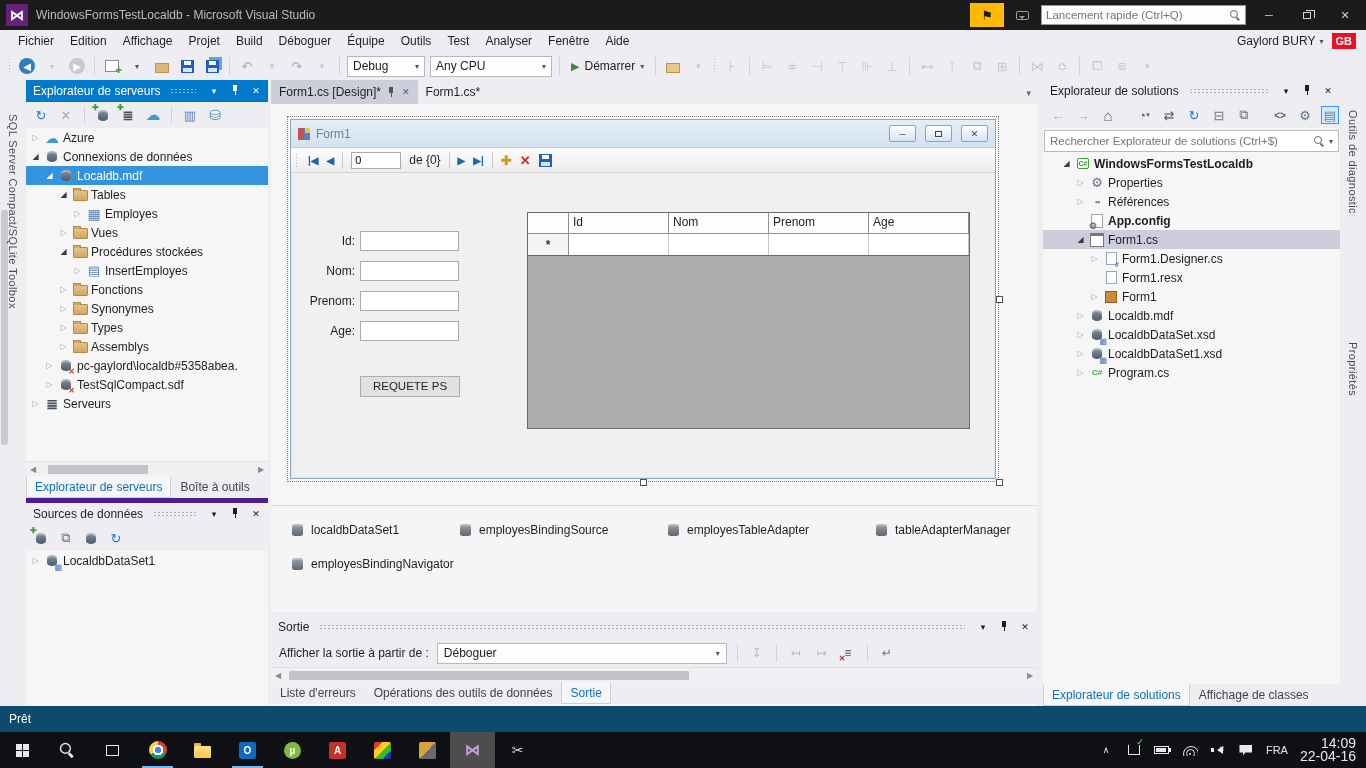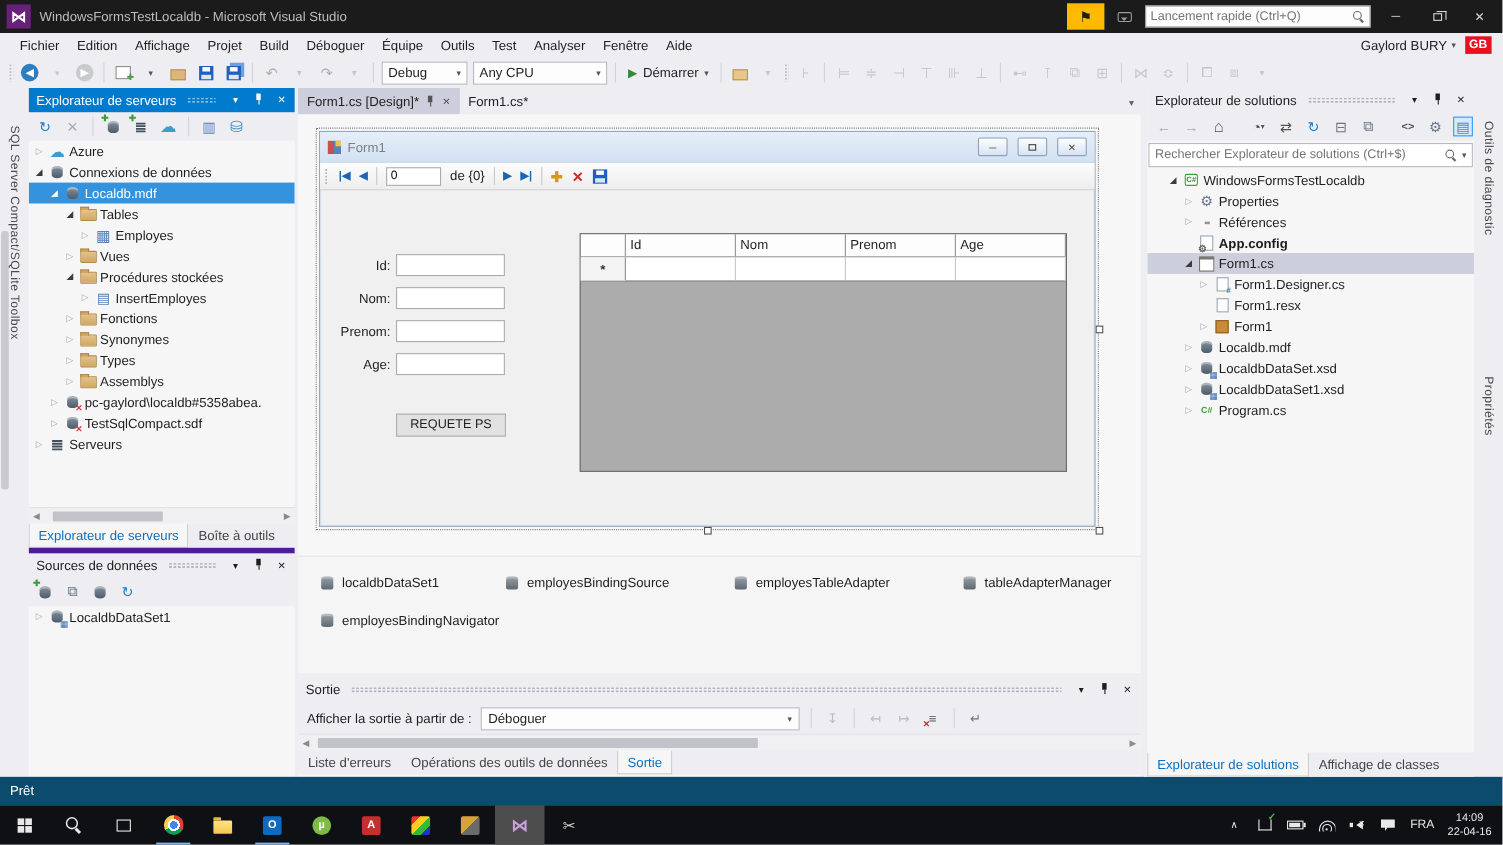--- a/index.html
+++ b/index.html
@@ -77,21 +77,21 @@
   .pico{width:18px;height:18px;display:flex;align-items:center;justify-content:center;font-size:13px;position:relative;flex:none}
 
   .panel-body{background:#F6F6F6;flex:1;overflow:hidden;display:flex;flex-direction:column}
   .trow{height:19px;display:flex;align-items:center;gap:3px;white-space:nowrap;cursor:default}
   .trow.sel-blue{background:#3393DF;color:#fff}
   .trow.sel-gray{background:#CCCEDB}
   .exp{width:11px;flex:none;text-align:center;font-size:8px;color:#3C3C3C}
   .exp.hollow{color:#A7A7A7}
   .trow.sel-blue .exp{color:#fff}
   .tlabel{padding-right:6px}
-  .tlabel.bold{font-weight:normal}
+  .tlabel.bold{font-weight:bold}
 
   .tico{width:16px;height:16px;display:flex;align-items:center;justify-content:center;flex:none;position:relative}
   .cylbase::before{content:"";display:block;width:10px;height:11px;border-radius:5px/3px;background:linear-gradient(#8493A2,#4E5B68);box-shadow:inset 0 2px 0 rgba(255,255,255,.35)}
   .ic-azure-cloud::before{content:"☁";color:#3E9CCB;font-size:14px}
   .ic-database-error::after{content:"✕";position:absolute;right:-1px;bottom:-2px;color:#D03A3A;font-size:8px;font-weight:bold}
   .ic-folder{margin-top:1px}
   .ic-folder::before{content:"";display:block;width:13px;height:9px;background:linear-gradient(#E4C38C,#D3A75F);border:1px solid #B08A4C;border-radius:1px;position:relative}
   .ic-folder::after{content:"";position:absolute;top:1px;left:1px;width:6px;height:2px;background:#D3A75F;border:1px solid #B08A4C;border-bottom:none}
   .ic-table::before{content:"▦";color:#5C82B8;font-size:14px}
   .ic-stored-procedure::before{content:"▤";color:#5C82B8;font-size:13px}
@@ -212,21 +212,21 @@
   .battery::after{content:"";position:absolute;right:-3px;top:1px;width:2px;height:4px;background:#E8E8E8}
   .wifi{width:16px;height:11px;position:relative;overflow:hidden}
   .wifi::before{content:"";position:absolute;left:1px;top:1px;width:14px;height:14px;border:1.5px solid #E8E8E8;border-radius:50%}
   .wifi::after{content:"";position:absolute;left:4.5px;top:4.5px;width:7px;height:7px;border:1.5px solid #E8E8E8;border-radius:50%}
   .wifi .dot{position:absolute;left:7px;top:8px;width:2.5px;height:2.5px;background:#E8E8E8;border-radius:50%}
   .spk{width:0;height:0;border:4px solid transparent;border-right:6px solid #E8E8E8;position:relative}
   .spk::before{content:"";position:absolute;left:-6px;top:-2px;width:3px;height:4px;background:#E8E8E8}
   .spk::after{content:"✕";position:absolute;left:2px;top:-5px;font-size:7px;color:#E8E8E8}
   .notif{width:13px;height:11px;background:#E8E8E8;clip-path:polygon(0 0,100% 0,100% 72%,45% 72%,28% 100%,28% 72%,0 72%)}
   .lang{font-size:11px}
-  .clock{display:flex;flex-direction:column;align-items:center;font-size:10px;line-height:13px}
+  .clock{display:flex;flex-direction:column;align-items:flex-end;font-size:14px;line-height:13px}
 </style>
 </head>
 <body>
 
 <div class="titlebar">
   <div class="vslogo">⋈</div>
   <div class="title-text">WindowsFormsTestLocaldb - Microsoft Visual Studio</div>
   <div class="title-spacer"></div>
   <div class="flagbtn">⚑</div>
   <div class="fbbubble"></div>

